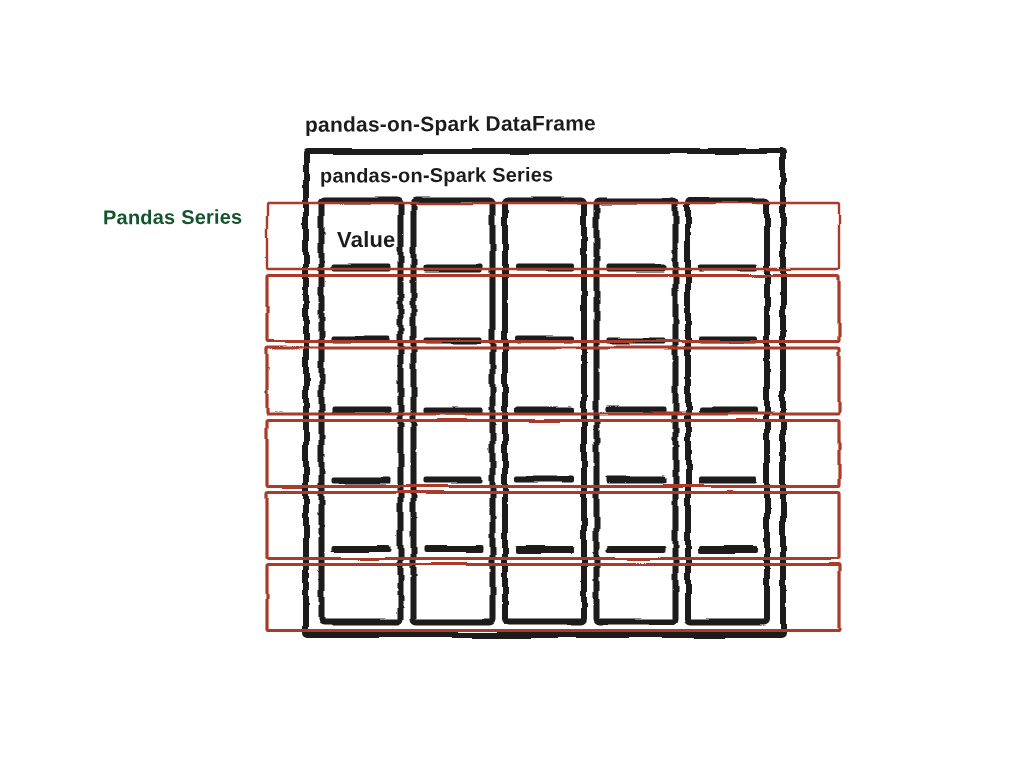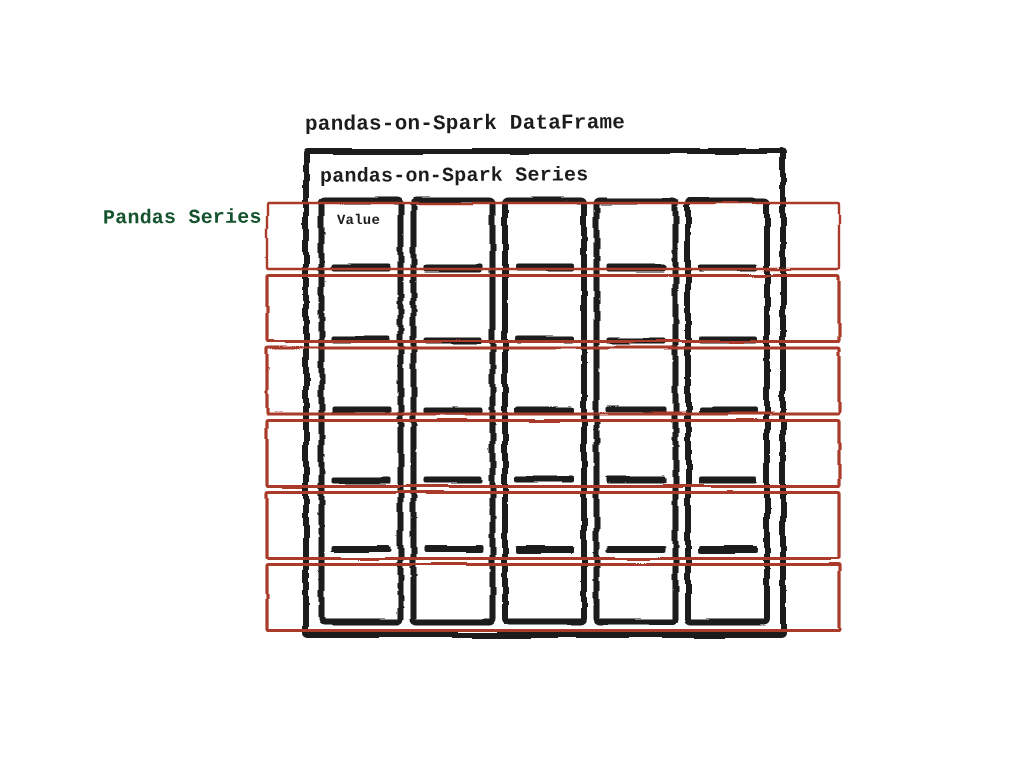--- a/index.html
+++ b/index.html
@@ -1,34 +1,34 @@
 <!DOCTYPE html>
 <html><head>
 <meta charset="utf-8">
 <style>
   html,body{margin:0;padding:0;background:#ffffff;}
   .canvas{
     position:relative;
     width:1024px;height:768px;
     background:#ffffff;
-    font-family:Liberation Mono, monospace;
+    font-family:Liberation Sans, sans-serif;
     overflow:hidden;
   }
   .canvas svg{position:absolute;left:0;top:0;}
   .label{
     position:absolute;
     white-space:nowrap;
     font-weight:600;
     letter-spacing:.2px;
     transform:rotate(-.3deg);
   }
   .label.title {left:305px;top:112px;font-size:21px;}
   .label.inner {left:320px;top:164px;font-size:20px;}
   .label.left  {left:103px;top:206px;font-size:20px;}
-  .label.value {left:337px;top:212px;font-size:14px;}
+  .label.value {left:337px;top:227px;font-size:22px;}
 </style>
 </head>
 <body>
 
 <div class="canvas">
 
   <svg id="diagram-svg" width="1024" height="768" viewBox="0 0 1024 768">
     <defs>
       <filter id="rough-ink" x="-10%" y="-10%" width="120%" height="120%">
         <feTurbulence type="fractalNoise" baseFrequency="0.012 0.07" numOctaves="2" seed="5" result="n"></feTurbulence>

